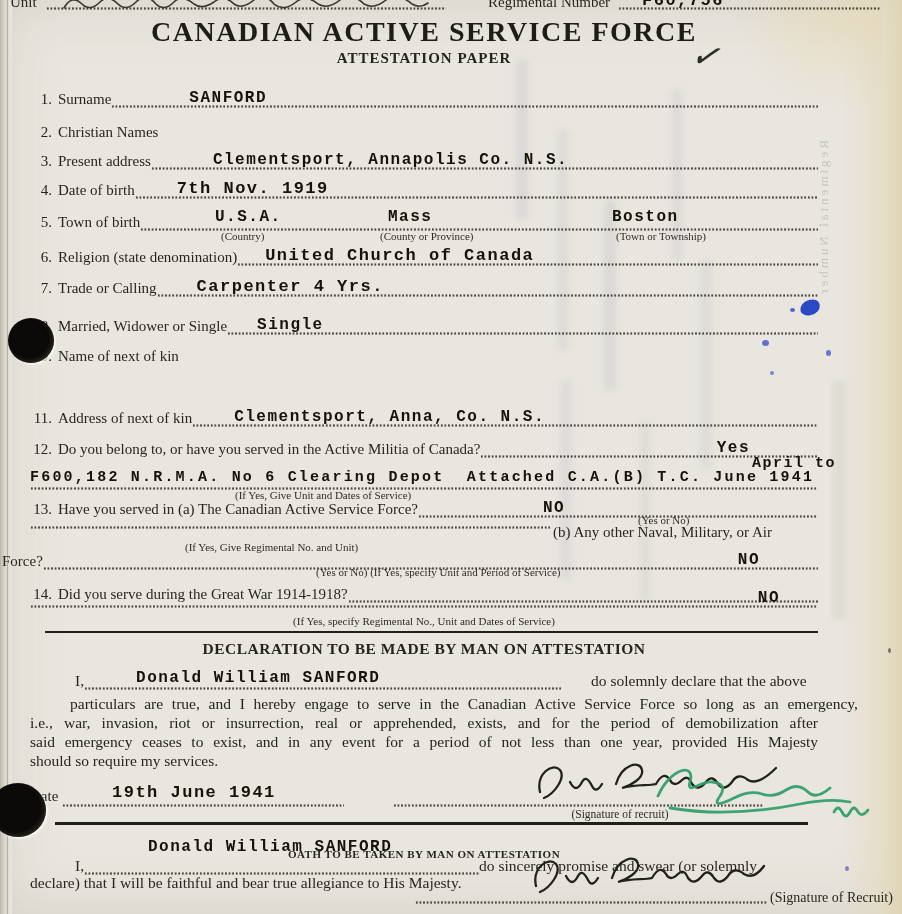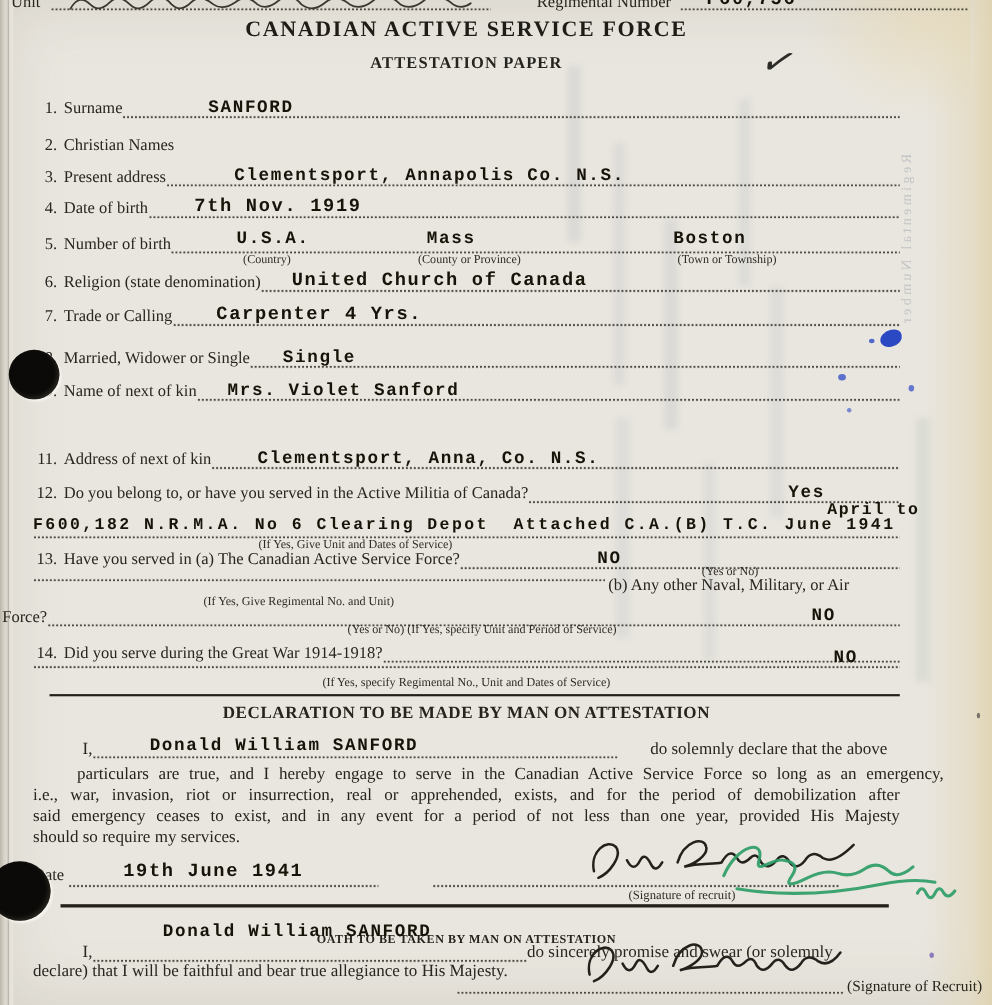--- a/index.html
+++ b/index.html
@@ -65,21 +65,21 @@
 
   <span class="abs lab" style="left:10px;top:-6px;">Unit</span>
   <div class="leader-abs" style="left:46px;top:-8px;width:400px;"></div>
   <svg class="sig" style="left:60px;top:-4px;" width="372" height="16" viewBox="0 0 372 16">
     <path d="M4,12 Q12,-2 22,8 Q30,16 40,6 Q48,-2 58,8 Q66,16 76,6 Q86,-4 96,8 Q104,16 114,6 Q122,-2 134,8 Q142,14 154,6 Q164,-2 174,8 Q182,14 194,4 Q204,-4 214,8 Q224,16 236,6 Q246,-2 258,8 Q268,14 280,4 Q292,-4 304,8 Q314,14 326,4 Q338,-4 352,8 Q360,13 368,7" fill="none" stroke="#3a382f" stroke-width="1.6" stroke-linecap="round"></path>
   </svg>
   <span class="abs lab" style="left:488px;top:-6px;">Regimental Number</span>
   <div class="leader-abs" style="left:618px;top:-8px;width:262px;"></div>
   <span class="abs typed" style="left:642px;top:-9px;font-size:17px;">F60,756</span>
 
-  <div class="abs center" style="left:30px;top:16px;width:788px;font-size:20px;font-weight:700;letter-spacing:1.5px;color:#1e1c17;">CANADIAN ACTIVE SERVICE FORCE</div>
+  <div class="abs center" style="left:30px;top:16px;width:788px;font-size:28px;font-weight:700;letter-spacing:1.5px;color:#1e1c17;">CANADIAN ACTIVE SERVICE FORCE</div>
   <div class="abs center" style="left:30px;top:50px;width:788px;font-size:15px;font-weight:700;letter-spacing:1px;">ATTESTATION PAPER</div>
   <span class="abs" style="left:694px;top:36px;font-size:34px;transform:rotate(10deg) skewX(-14deg);color:#2c2b27;">✓</span>
 
   <div class="row" style="top:88px;">
     <span class="num">1.</span>
     <span class="lab">Surname</span>
     <span class="leader">
       <span class="val typed" style="left:78px;">SANFORD</span>
     </span>
   </div>
@@ -97,21 +97,21 @@
   <div class="row" style="top:179px;">
     <span class="num">4.</span>
     <span class="lab">Date of birth</span>
     <span class="leader">
       <span class="val typed" style="left:42px;font-size:17px;">7th Nov. 1919</span>
     </span>
   </div>
 
   <div class="row" style="top:211px;">
     <span class="num">5.</span>
-    <span class="lab">Number of birth</span>
+    <span class="lab">Town of birth</span>
     <span class="leader"></span>
   </div>
   <span class="abs typed" style="left:215px;top:208px;">U.S.A.</span>
   <span class="abs typed" style="left:388px;top:208px;">Mass</span>
   <span class="abs typed" style="left:612px;top:208px;">Boston</span>
   <span class="abs sub" style="left:221px;top:230px;">(Country)</span>
   <span class="abs sub" style="left:380px;top:230px;">(County or Province)</span>
   <span class="abs sub" style="left:616px;top:230px;">(Town or Township)</span>
 
   <div class="row" style="top:246px;">
@@ -131,23 +131,20 @@
   <div class="row" style="top:315px;">
     <span class="num">8.</span>
     <span class="lab">Married, Widower or Single</span>
     <span class="leader">
       <span class="val typed" style="left:30px;">Single</span>
     </span>
   </div>
   <div class="row" style="top:345px;">
     <span class="num">9.</span>
     <span class="lab">Name of next of kin</span>
-    <span class="leader">
-      <span class="val typed" style="left:28px;">Mrs. Violet Sanford</span>
-    </span>
   </div>
   <div class="row" style="top:407px;">
     <span class="num">11.</span>
     <span class="lab">Address of next of kin</span>
     <span class="leader">
       <span class="val typed" style="left:42px;">Clementsport, Anna, Co. N.S.</span>
     </span>
   </div>
 
   <div class="row" style="top:438px;">

